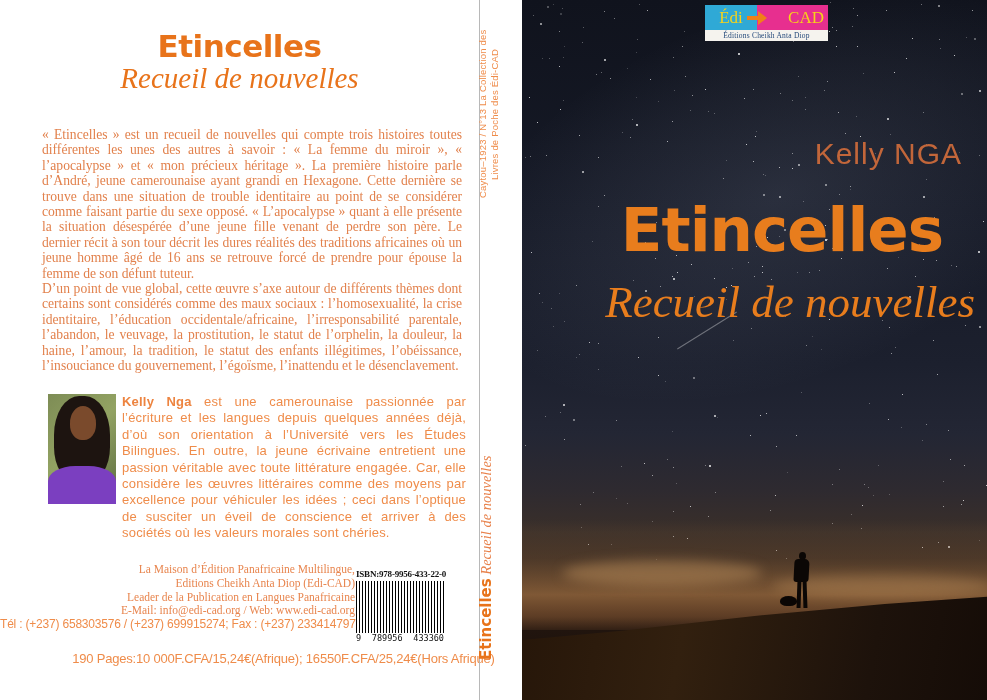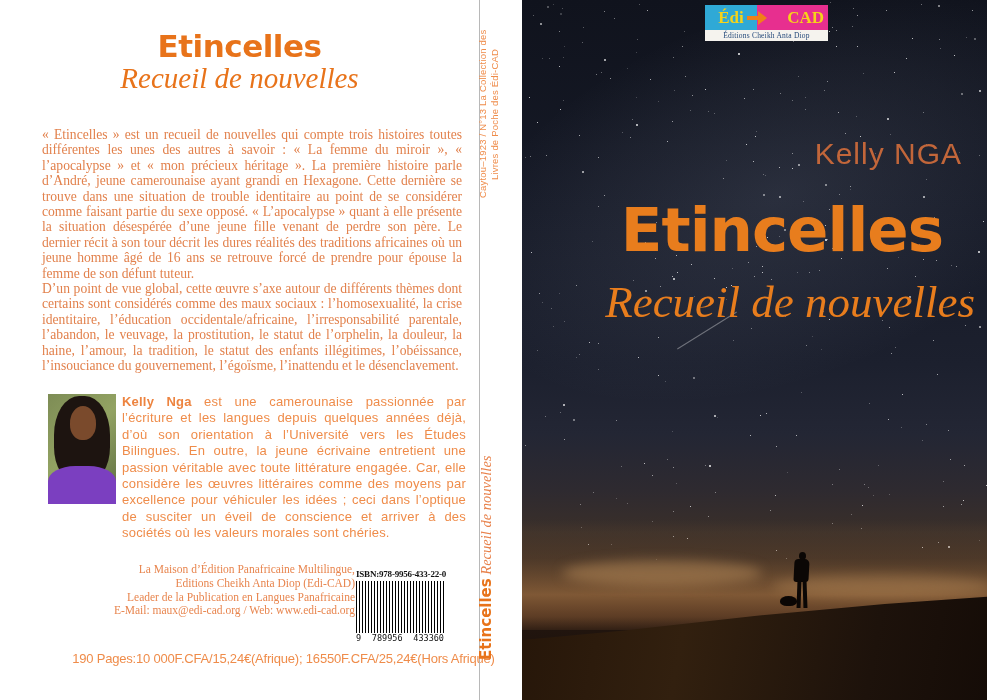--- a/index.html
+++ b/index.html
@@ -63,21 +63,21 @@
   .p-head{position:absolute;left:9px;top:0;width:7px;height:8px;border-radius:50%;background:#0b0705;}
   .p-torso{position:absolute;left:4px;top:7px;width:15px;height:23px;border-radius:4px 5px 3px 3px;background:#0b0705;transform:skewX(-3deg);}
   .p-leg1{position:absolute;left:7px;top:29px;width:4px;height:27px;background:#0b0705;transform:rotate(2deg);}
   .p-leg2{position:absolute;left:13px;top:29px;width:4px;height:27px;background:#0b0705;transform:rotate(-2deg);}
   .p-bag{position:absolute;left:-10px;top:44px;width:17px;height:10px;border-radius:50% 50% 40% 40%;background:#0a0604;}
   
   .logo{position:absolute;left:705px;top:5px;width:123px;}
   .logo-row{display:flex;height:25px;position:relative;}
   .logo-cell-l{width:52px;background:#2fa9d6;display:flex;align-items:center;justify-content:center;}
   .logo-cell-r{width:71px;background:#e72f8f;display:flex;align-items:center;justify-content:flex-end;padding-right:4px;box-sizing:border-box;}
-  .logo-txt{font-family:"Liberation Serif",serif;font-weight:bold;font-size:17px;color:#f6d319;}
+  .logo-txt{font-family:"Liberation Serif",serif;font-weight:normal;font-size:17px;color:#f6d319;}
   .logo-arrow-body{position:absolute;left:42px;top:11px;width:13px;height:4px;background:#f08018;}
   .logo-arrow-head{position:absolute;left:53px;top:6px;width:0;height:0;
     border-left:9px solid #f08018;border-top:7px solid transparent;border-bottom:7px solid transparent;}
   .logo-caption{height:11px;background:#f5f3ee;display:flex;align-items:center;justify-content:center;
     font-family:"Liberation Serif",serif;font-size:7.5px;color:#24497a;letter-spacing:0.2px;}
   
   .front-author{position:absolute;right:25px;top:137px;font-size:30px;letter-spacing:1px;color:#c2663a;}
   .front-title{position:absolute;right:44px;top:194px;font-family:"DejaVu Sans",sans-serif;
     font-weight:bold;font-size:61px;letter-spacing:-1px;color:#e87d1d;}
   .front-subtitle{position:absolute;right:12px;top:276px;font-family:"Liberation Serif",serif;
@@ -101,21 +101,22 @@
       <div class="bio-hair"></div>
       <div class="bio-face"></div>
       <div class="bio-shirt"></div>
     </div>
     <div class="bio-text"><b>Kelly Nga</b><span> est une camerounaise passionnée par l’écriture et les langues depuis quelques années déjà, d’où son orientation à l’Université vers les Études Bilingues. En outre, la jeune écrivaine entretient une passion véritable avec toute littérature engagée. Car, elle considère les œuvres littéraires comme des moyens par excellence pour véhiculer les idées ; ceci dans l’optique de susciter un éveil de conscience et arriver à des sociétés où les valeurs morales sont chéries.</span></div>
 
     <div class="publisher">
       <div>La Maison d’Édition Panafricaine Multilingue,</div>
       <div>Editions Cheikh Anta Diop (Edi-CAD)</div>
       <div>Leader de la Publication en Langues Panafricaine</div>
-      <div>E-Mail: maux@edi-cad.org  / Web: www.edi-cad.org</div>
+      <div>E-Mail: info@edi-cad.org  / Web: www.edi-cad.org</div>
+      <div class="phone">Tél : (+237) 658303576 / (+237) 699915274; Fax : (+237) 233414797</div>
     </div>
 
     <div class="barcode-wrap">
       <div class="isbn">ISBN:978-9956-433-22-0</div>
       <div class="bars"></div>
       <div class="bar-digits">
         <span>9</span>
         <span>789956</span>
         <span>433360</span>
       </div>

